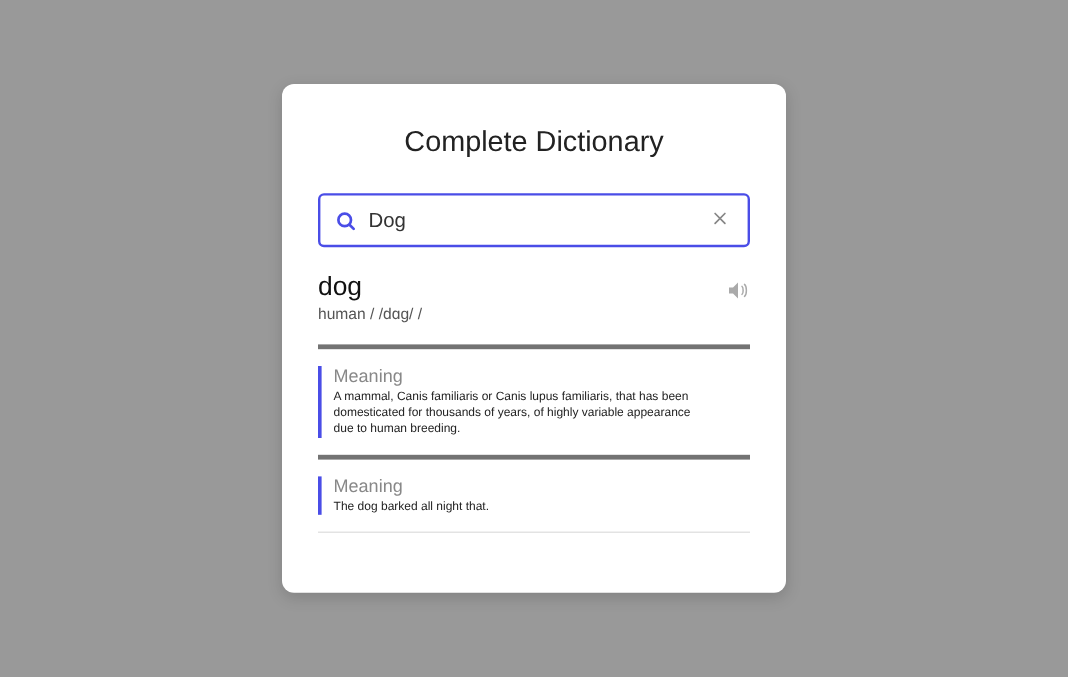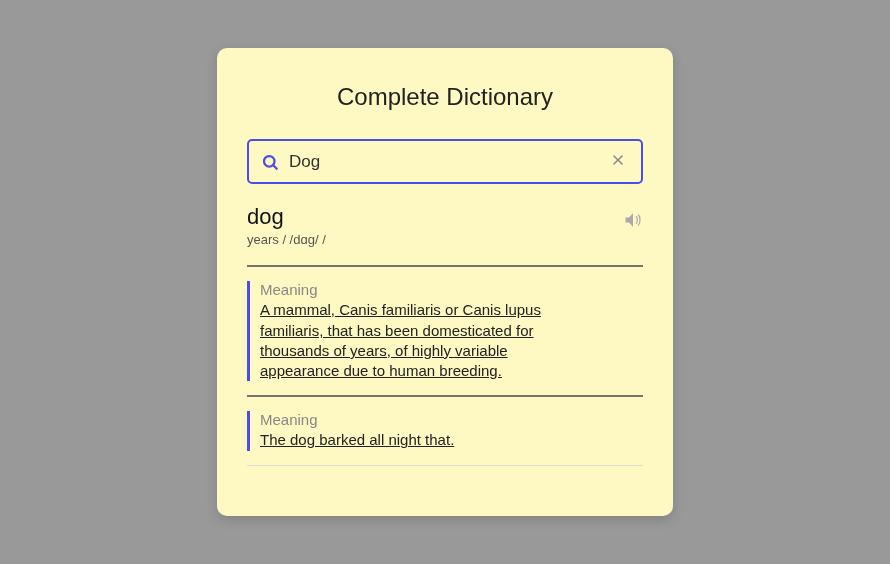--- a/index.html
+++ b/index.html
@@ -10,22 +10,22 @@
     body {
       width: 890px;
       height: 564px;
       background: #999999;
       display: flex;
       align-items: center;
       justify-content: center;
       font-family: Arial, Helvetica, sans-serif;
     }
     .card {
-      width: 456px;
-      background: #fef9c3;
+      width: 420px;
+      background: #ffffff;
       border-radius: 10px;
       padding: 30px 30px 50px 30px;
       box-shadow: 0 4px 12px rgba(0,0,0,0.15);
     }
     .title {
       font-size: 24px;
       font-weight: 400;
       text-align: center;
       color: #222;
       margin-bottom: 28px;
@@ -84,39 +84,38 @@
       margin-top: 2px;
     }
     .speaker-btn {
       background: none;
       border: none;
       cursor: pointer;
       color: #aaa;
       margin-top: 6px;
     }
     .section-wrapper {
-      border-top: 2px solid #737373;
+      border-top: 4px solid #737373;
       padding-top: 14px;
       padding-bottom: 14px;
     }
     .section-inner {
       border-left: 3px solid #4a4de7;
       padding-left: 10px;
     }
     .section-label {
       font-size: 15px;
       color: #888;
       margin-bottom: 2px;
     }
     .section-text {
-      font-size: 15px;
+      font-size: 10px;
       color: #222;
       line-height: 1.35;
       max-width: 300px;
-      text-decoration: underline;
     }
     .bottom-border {
       border-top: 1px solid #ddd;
     }
   </style>
 </head>
 <body>
 
 <div class="card">
   <h1 class="title">Complete Dictionary</h1>
@@ -135,21 +134,21 @@
           <line x1="5" y1="5" x2="19" y2="19"></line>
           <line x1="19" y1="5" x2="5" y2="19"></line>
         </svg>
       </span>
     </button>
   </div>
 
   <div class="word-row">
     <div class="word-info">
       <div class="word">dog</div>
-      <div class="pos">years / /dɑg/ /</div>
+      <div class="pos">human / /dɑg/ /</div>
     </div>
     <button class="speaker-btn">
       <span>
         <svg width="20" height="20" viewBox="0 0 24 24" fill="currentColor">
           <path d="M3 9v6h4l5 5V4L7 9H3z"></path>
           <path d="M16 8c1.5 1 1.5 7 0 8" fill="none" stroke="currentColor" stroke-width="1.5" stroke-linecap="round"></path>
           <path d="M18.5 6c2.5 2 2.5 10 0 12" fill="none" stroke="currentColor" stroke-width="1.5" stroke-linecap="round"></path>
         </svg>
       </span>
     </button>

